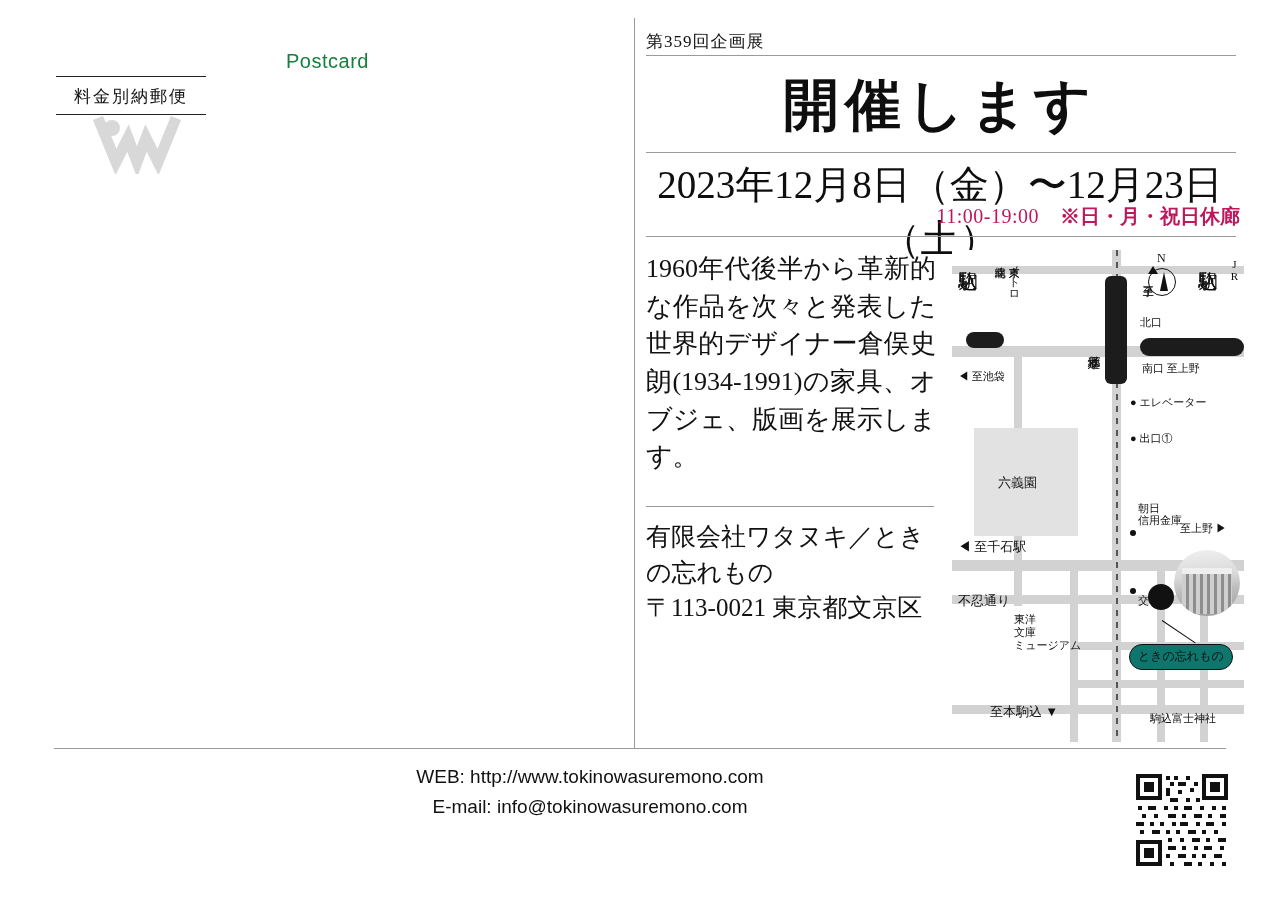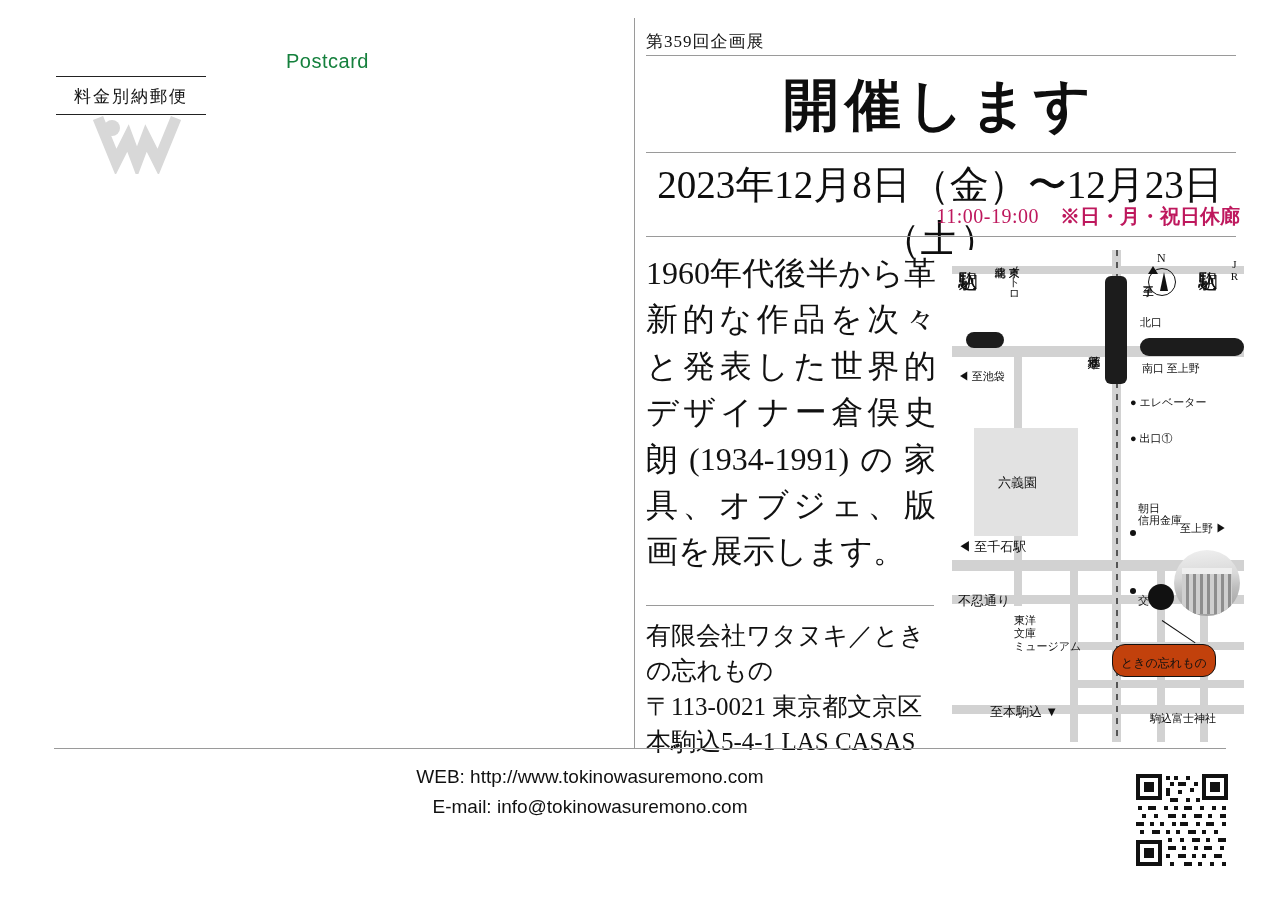--- a/index.html
+++ b/index.html
@@ -156,21 +156,21 @@
   .exh-hours-row .closed { font-weight: bold; margin-left: 16px; }
 
   
   .text-col {
     position: absolute;
     left: 6px;
     top: 250px;
     width: 290px;
   }
   .body-para {
-    font-size: 32px;
+    font-size: 26px;
     line-height: 1.45;
     letter-spacing: 0px;
     color: #111;
     text-align: justify;
   }
   .para-gap { height: 16px; }
   .hrule-small {
     width: 288px;
     height: 1px;
     background: #9a9a9a;
@@ -221,24 +221,25 @@
   .dot {
     position: absolute;
     width: 6px; height: 6px;
     background: #111;
     border-radius: 50%;
   }
   .callout {
     position: absolute;
     border: 1.4px solid #111;
     border-radius: 13px;
-    background: #c2410c;
+    background: #0f766e;
     font-size: 12px;
-    padding: 10px 8px 4px 8px;
+    padding: 3px 8px 4px 8px;
     white-space: nowrap;
+    margin-left: 17px;
   }
   .photo-circle {
     position: absolute;
     width: 66px; height: 66px;
     border-radius: 50%;
     background:
       linear-gradient(175deg, #f0f0f0 0%, #d9d9d9 40%, #bdbdbd 60%, #9e9e9e 100%);
     overflow: hidden;
   }
   .photo-circle .bld {
@@ -344,21 +345,20 @@
 
     <div class="rule rule-3"></div>
 
     <div class="text-col">
       <div class="body-para">1960年代後半から革新的な作品を次々と発表した世界的デザイナー倉俣史朗(1934-1991)の家具、オブジェ、版画を展示します。</div>
       <div class="para-gap"></div>
       <div class="hrule-small"></div>
       <div class="addr-block">
         <div>有限会社ワタヌキ／ときの忘れもの</div>
         <div>〒113-0021 東京都文京区</div>
-        <div>本駒込5-4-1 LAS CASAS</div>
       </div>
     </div>
 
     <div class="map">
 
       <div class="road" style="left:0px;  top:96px;  width:292px; height:11px;"></div>
       <div class="road" style="left:0px;  top:310px; width:292px; height:11px;"></div>
       <div class="road" style="left:0px;  top:345px; width:292px; height:9px;"></div>
       <div class="road" style="left:120px;top:392px; width:172px; height:8px;"></div>
       <div class="road" style="left:120px;top:430px; width:172px; height:8px;"></div>
@@ -409,21 +409,21 @@
 
       <div class="maplabel v" style="left:134px; top:96px; font-size:13px;">本郷通り</div>
       <div class="maplabel" style="left:6px;  top:344px; font-size:13px;">不忍通り</div>
 
       <div class="dot" style="left:178px; top:280px;"></div>
       <div class="maplabel" style="left:186px; top:252px;">朝日<br>信用金庫</div>
 
       <div class="dot" style="left:178px; top:338px;"></div>
       <div class="maplabel" style="left:186px; top:344px;">交番</div>
 
-      <div class="maplabel" style="left:62px; top:364px; line-height:1.2;">東洋<br>文庫<br>ミュージアム</div>
+      <div class="maplabel" style="left:62px; top:364px; line-height:1.2;font-family:Liberation Mono, monospace;">東洋<br>文庫<br>ミュージアム</div>
 
       <div class="maplabel" style="left:198px; top:462px;">駒込富士神社</div>
 
       <div class="photo-circle" style="left:222px; top:300px;">
         <div class="bld"></div>
       </div>
       <div class="blackblob" style="left:196px; top:334px;"></div>
       <div class="leader" style="left:210px; top:370px; width:40px; transform:rotate(34deg);"></div>
       <div class="callout" style="left:160px; top:394px;">ときの忘れもの</div>
 

